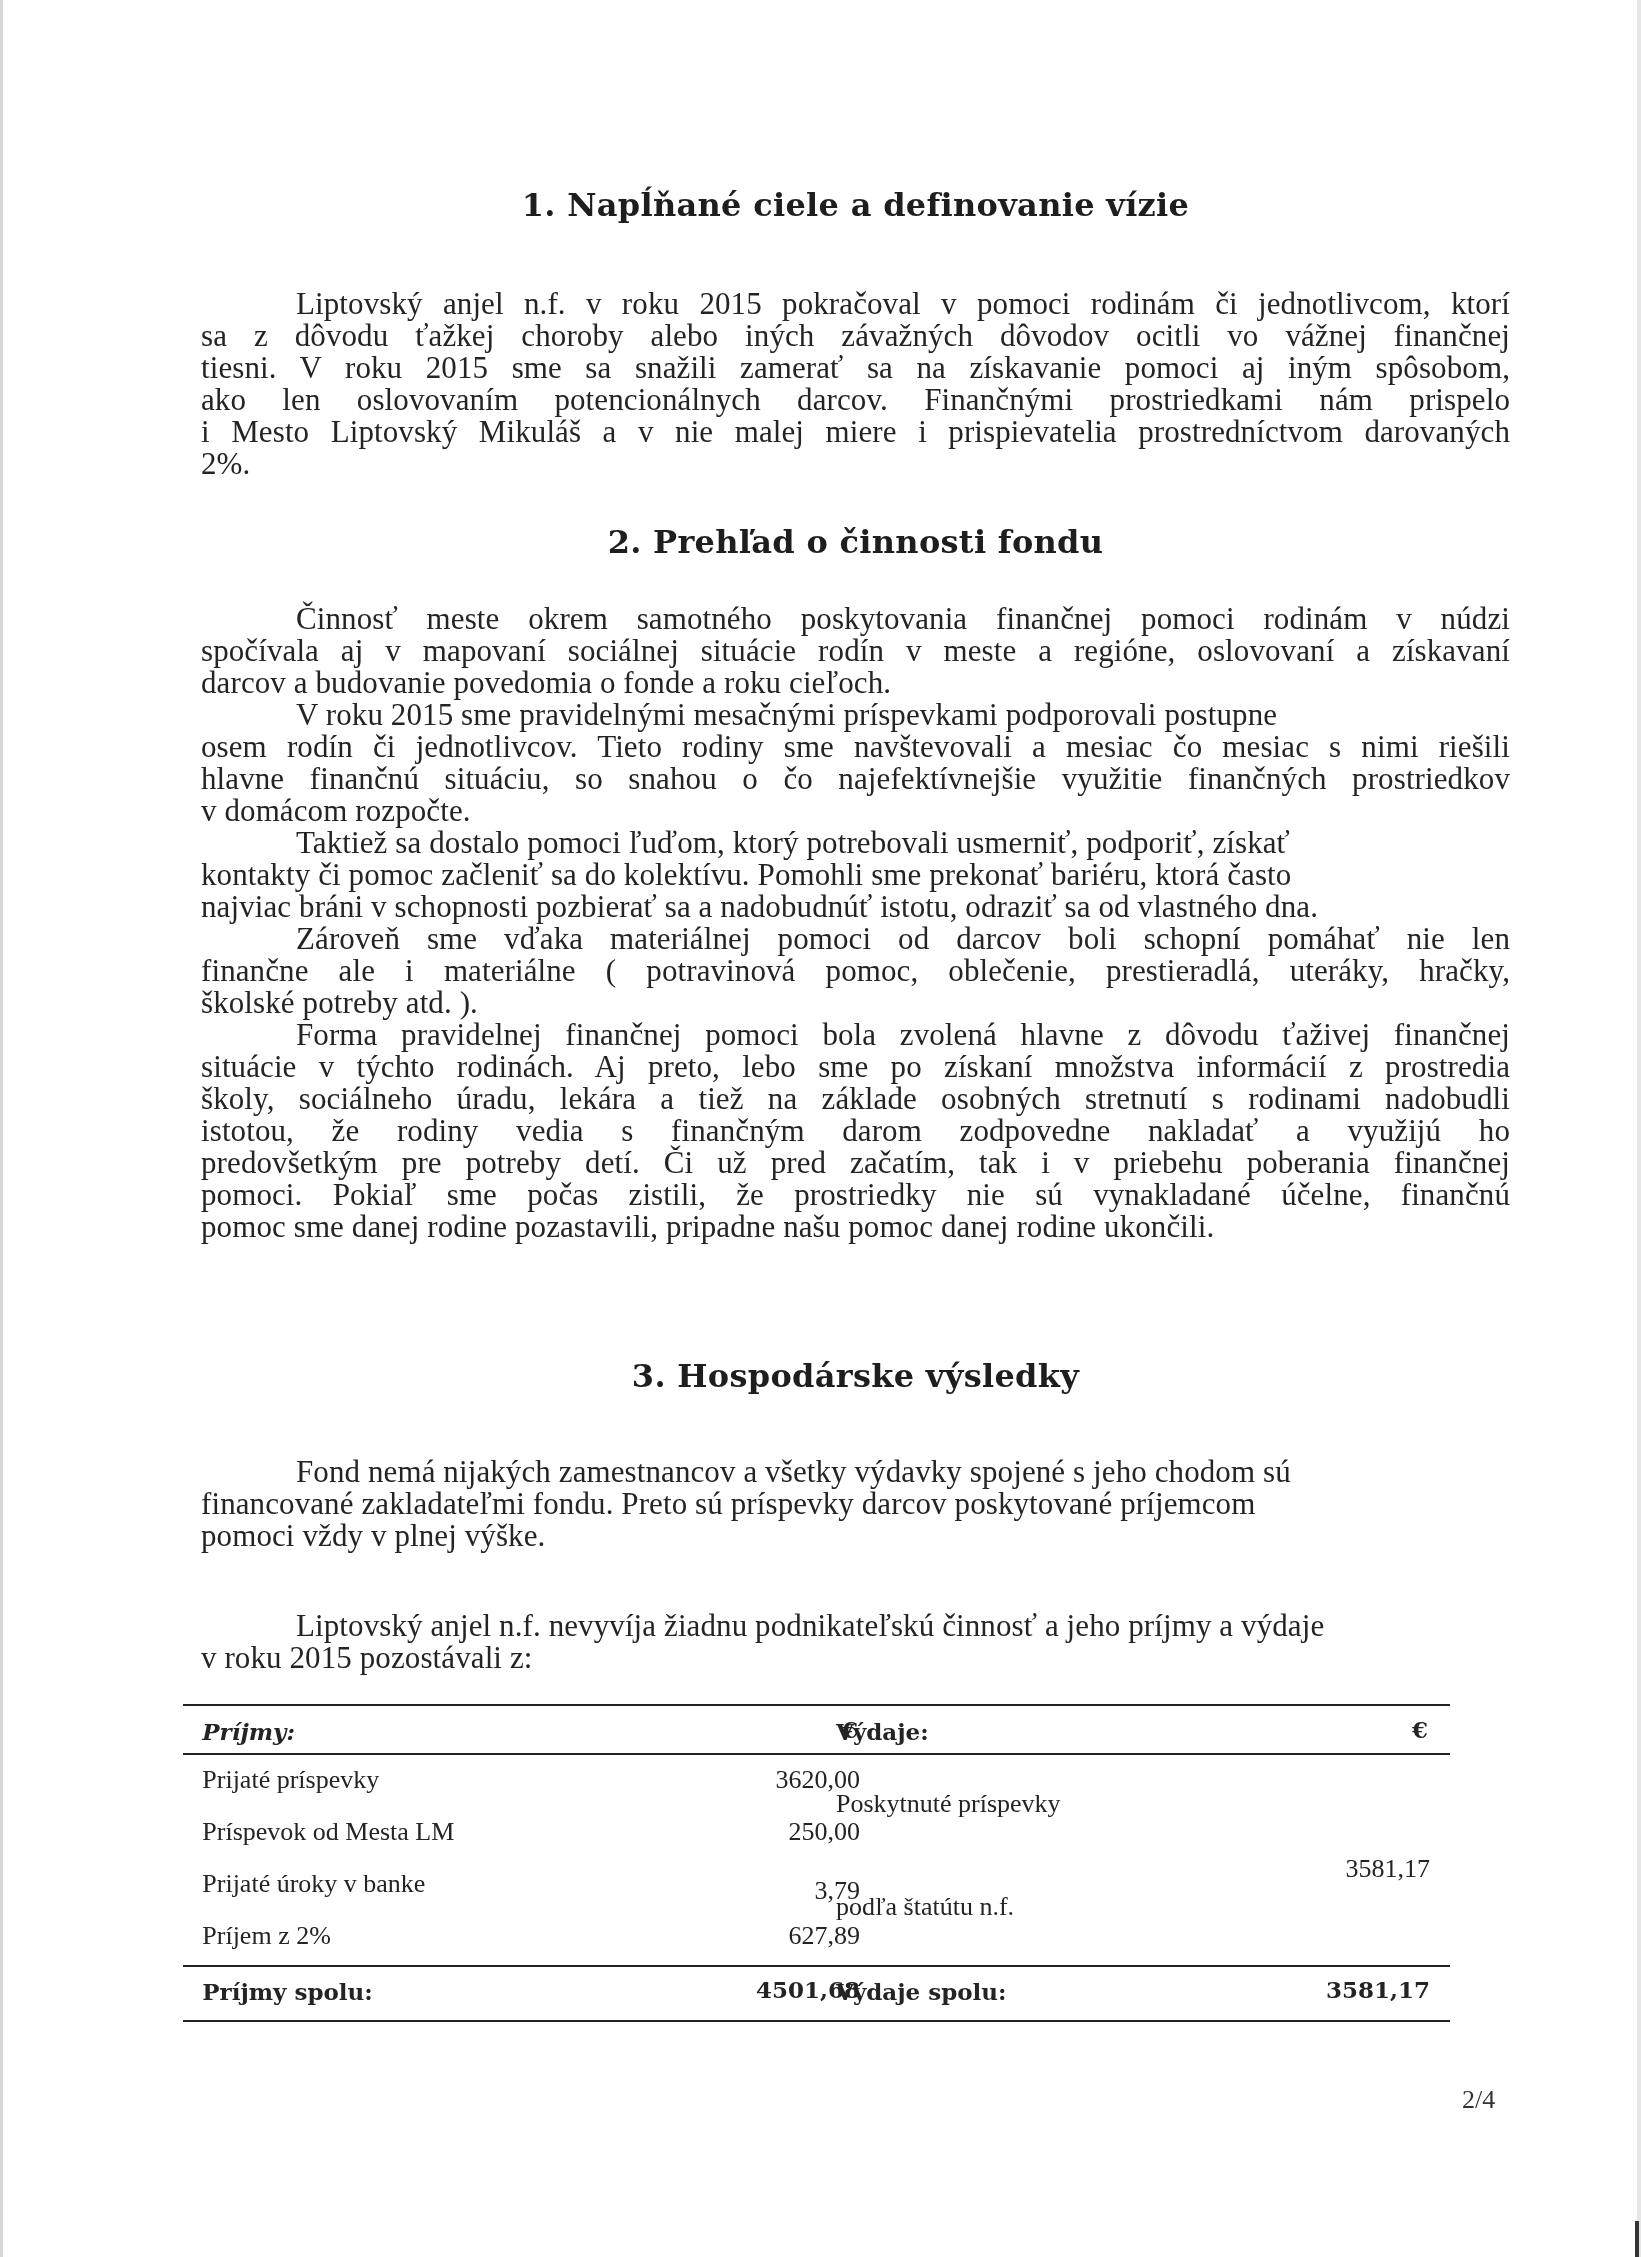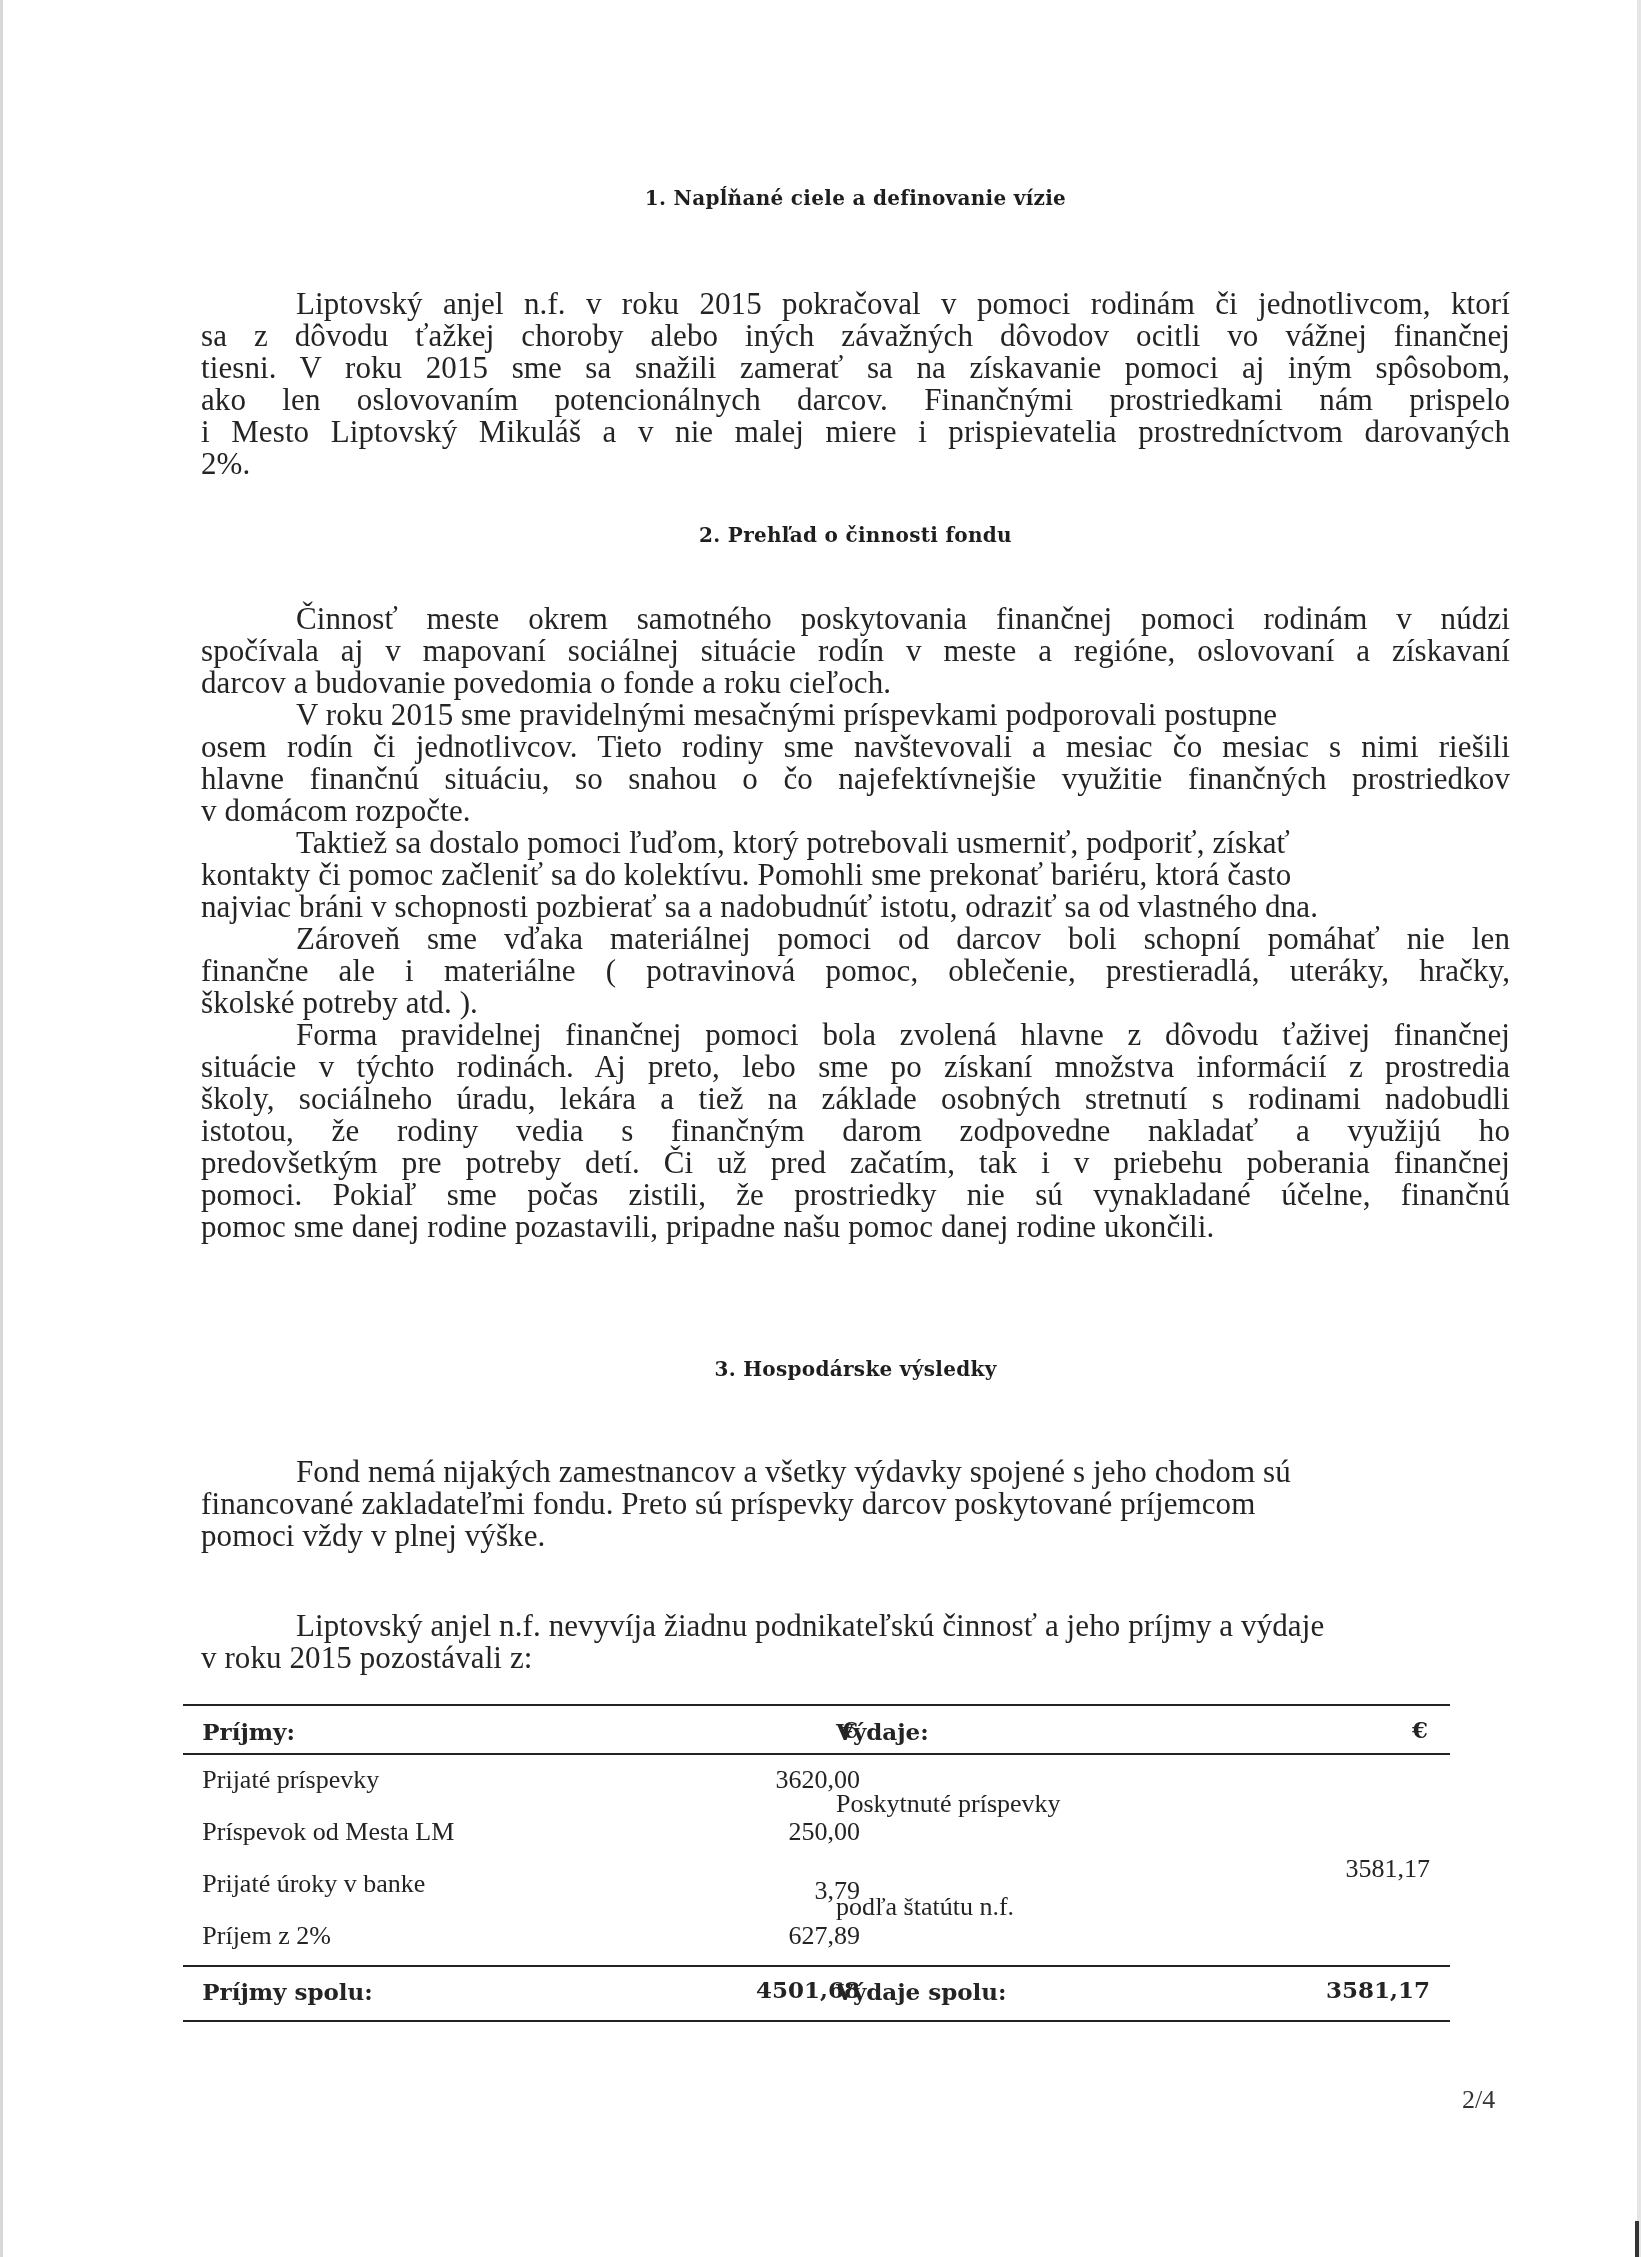--- a/index.html
+++ b/index.html
@@ -6,21 +6,21 @@
     body {
       width: 1641px; height: 2257px; background: #ffffff; position: relative;
       font-family: "DejaVu Serif", "Liberation Serif", serif; color: #222;
       overflow: hidden;
     }
     .left-edge { position: absolute; left: 0; top: 0; width: 2.9px; height: 2257px; background: #d8d8d8; }
     .right-edge { position: absolute; right: 0; top: 0; width: 3.9px; height: 2257px; background: #e6e6e6; }
     .right-mark { position: absolute; right: 1.9px; top: 2221px; width: 3.9px; height: 37px; background: #333; }
     .page { position: absolute; left: 201px; top: 0; width: 1309px; }
     h2 {
-      font-family: "DejaVu Serif", serif; font-weight: bold; font-size: 20px;
+      font-family: "DejaVu Serif", serif; font-weight: bold; font-size: 32px;
       text-align: center; margin: 0; position: absolute; left: 0; right: 0; color: #1e1e1e;
       letter-spacing: 0.3px;
     }
     .para {
       position: absolute; left: 0; width: 1309px; font-size: 31px; line-height: 32px;
       text-align: justify; margin: 0; color: #242424; font-family: "Liberation Serif", serif;
       letter-spacing: 0.1px;
     }
     .para .ind { display: inline-block; width: 95px; }
     .line { display: block; text-align: justify; text-align-last: justify; }
@@ -90,21 +90,21 @@
     <span class="line last">v roku 2015 pozostávali z:</span>
   </div>
 </div>
 
 <div class="tbl">
   <div class="rule" style="top:0;"></div>
   <div class="rule" style="top:49px;"></div>
   <div class="rule" style="top:261px;"></div>
   <div class="rule" style="top:316px;"></div>
 
-  <div class="cell bold" style="left:19.3px; top:13.5px;">Príjmy:</div>
+  <div class="cell bold" style="left:19.3px; top:13.5px;font-style:italic;">Príjmy:</div>
   <div class="cell bold num" style="left:463px; width:212px; top:11.6px;">€</div>
   <div class="cell bold" style="left:653px; top:13.5px;">Výdaje:</div>
   <div class="cell bold num" style="left:1023px; width:222px; top:11.6px;">€</div>
 
   <div class="cell" style="left:19.3px; top:61px;">Prijaté príspevky</div>
   <div class="cell num" style="left:463px; width:214px; top:61px;">3620,00</div>
   <div class="cell" style="left:19.3px; top:113px;">Príspevok od Mesta LM</div>
   <div class="cell num" style="left:463px; width:214px; top:113px;">250,00</div>
   <div class="cell" style="left:19.3px; top:165px;">Prijaté úroky v banke</div>
   <div class="cell num" style="left:463px; width:214px; top:165px;margin-top:7px;">3,79</div>

